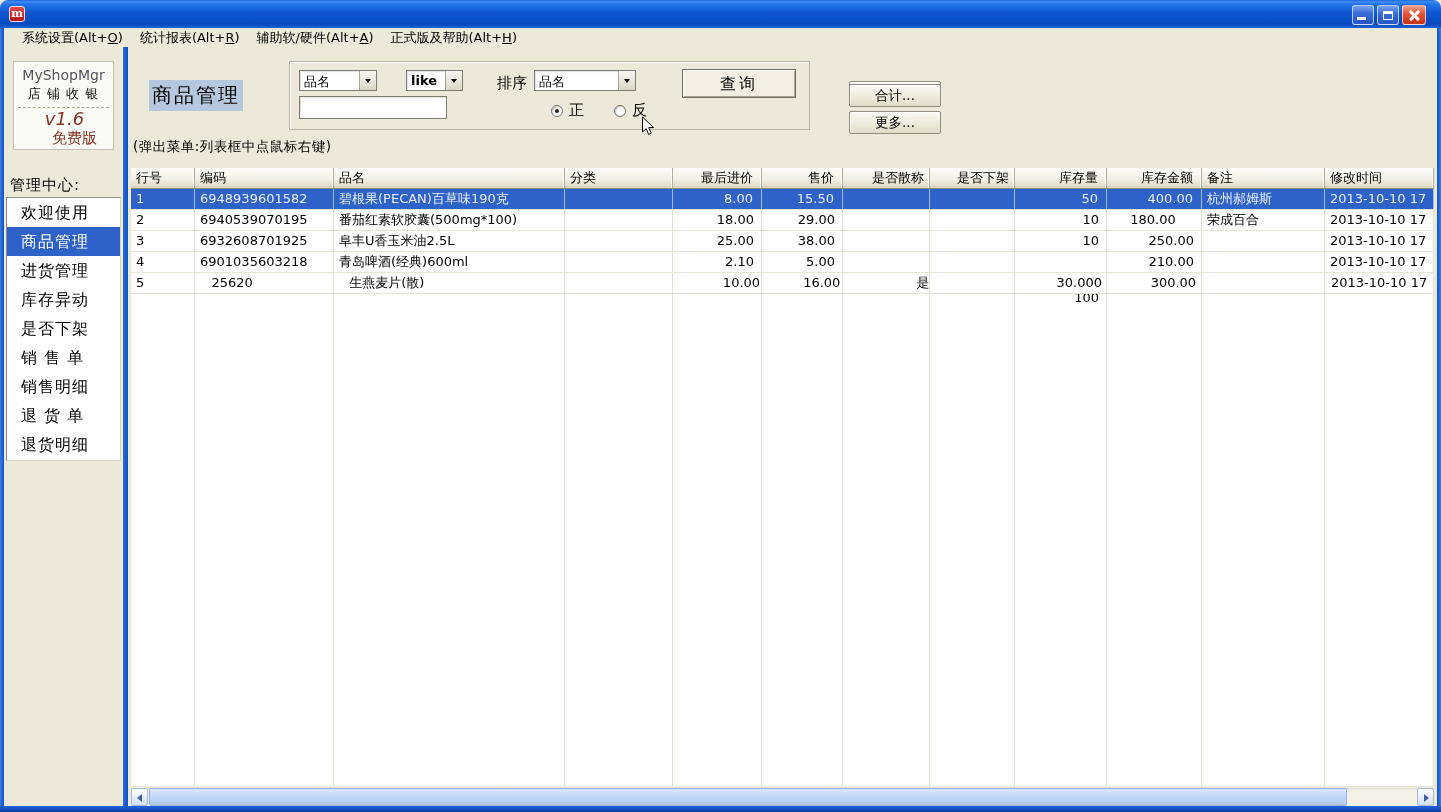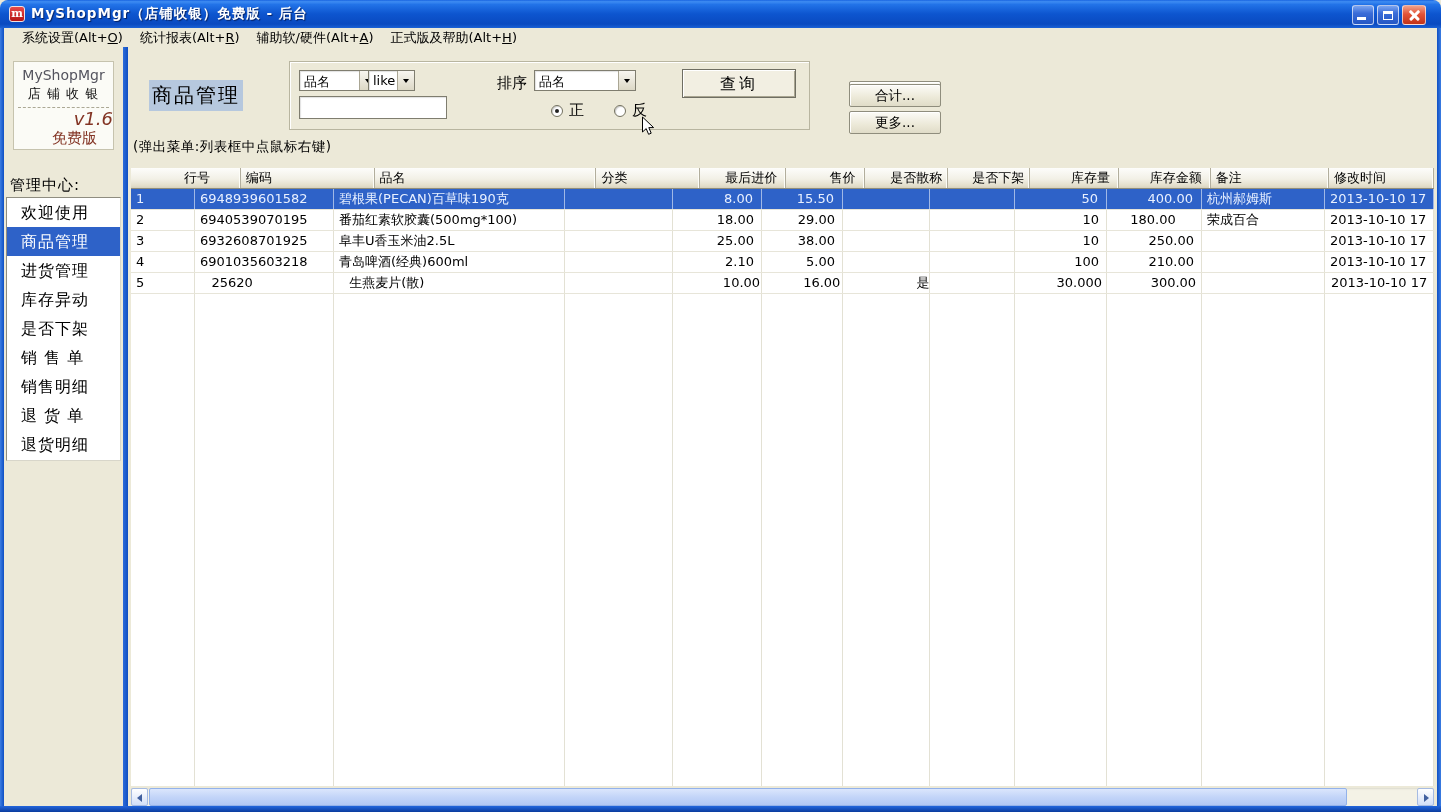--- a/index.html
+++ b/index.html
@@ -44,42 +44,42 @@
   }
   .menu-item{padding:0 8px;margin-right:1px;white-space:nowrap;cursor:default;}
   
   .logo-box{
     position:absolute;left:13px;top:61px;width:101px;height:89px;
     background:#FBFBF6;border:1px solid #c6c3ae;padding-top:5px;text-align:center;
   }
   .logo-l1{font-size:14px;color:#54545e;}
   .logo-l2{font-size:13px;color:#111;margin-top:2px;letter-spacing:1px;}
   .logo-sep{border-top:1px dashed #aba894;margin:4px 4px 1px 4px;}
-  .logo-ver{font-size:18px;font-style:italic;color:#833424;text-align:right;padding-left:2px;line-height:20px;}
+  .logo-ver{font-size:18px;font-style:italic;color:#833424;text-align:center;padding-left:2px;line-height:20px;}
   .logo-ed{font-size:15px;color:#833424;text-align:right;padding-right:16px;}
   .section-label{position:absolute;left:10px;top:176px;font-size:15px;letter-spacing:1px;}
   .nav-list{
     position:absolute;left:6px;top:197px;width:115px;height:264px;background:#fff;
     border:1px solid #8f8d80;border-right-color:#d8d6ca;border-bottom-color:#d8d6ca;
   }
   .nav-item{height:29px;line-height:29px;padding-left:14px;font-size:16px;letter-spacing:1px;white-space:nowrap;cursor:default;}
   .nav-item.selected{background:#2E62C8;color:#fff;}
   
   .page-title{
     position:absolute;left:149px;top:80px;font-size:20px;letter-spacing:2px;
     background:#B6C8DE;padding:2px 3px;color:#000;
   }
   .search-group{position:absolute;left:289px;top:61px;width:521px;height:69px;border:1px solid #b8b5a0;box-shadow:inset 1px 1px 0 #fff;}
   .combo{position:absolute;height:21px;background:#fff;border:1px solid #7f7d6f;box-shadow:inset 1px 1px 1px rgba(0,0,0,.12);}
   .combo .ctxt{position:absolute;left:4px;top:2px;font-size:13px;white-space:nowrap;}
   .combo .cbtn{position:absolute;right:0;top:0;width:17px;height:100%;
     background:linear-gradient(180deg,#f8f6f0,#dcd8c6);border-left:1px solid #aaa694;}
   .combo .arr{position:absolute;right:5px;top:8px;width:0;height:0;border-left:3.5px solid transparent;border-right:3.5px solid transparent;border-top:4px solid #000;}
   .c-field{left:299px;top:70px;width:78px;}
-  .c-op{left:368px;top:70px;width:47px;}
+  .c-op{left:406px;top:70px;width:57px;font-weight:bold;}
   .c-sort{left:534px;top:70px;width:102px;}
   .search-input{position:absolute;left:299px;top:96px;width:148px;height:23px;background:#fff;border:1px solid #7f7d6f;box-shadow:inset 1px 1px 1px rgba(0,0,0,.12);font-size:13px;padding:2px 4px;font-family:inherit;}
   .sort-label{position:absolute;left:497px;top:74px;font-size:15px;}
   .radio-row{position:absolute;left:551px;top:101px;display:flex;align-items:center;font-size:15px;}
   .radio{width:12px;height:12px;border-radius:50%;border:1px solid #73715f;background:#fff;position:relative;margin-right:6px;box-shadow:inset 1px 1px 1px rgba(0,0,0,.2);}
   .radio.on::after{content:"";position:absolute;left:3px;top:3px;width:4px;height:4px;border-radius:50%;background:#222;}
   .radio-gap{width:30px;}
   .btn-classic{
     background:#F2EFE2;border:1px solid #6f6e62;
     box-shadow:inset 1px 1px 0 #fff,inset -1px -1px 0 #a9a591;
@@ -119,21 +119,20 @@
   
   .cursor{position:absolute;left:641px;top:116px;pointer-events:none;}
 </style>
 </head>
 <body>
 
 <div class="window">
 
   <div class="titlebar">
     <div class="app-icon">m</div>
-    <div class="title-text">MyShopMgr（店铺收银）免费版 - 后台</div>
     <div class="winbtn btn-min">
         <span class="g-min"></span>
       </div>
     <div class="winbtn btn-max">
         <span class="g-max"></span>
       </div>
     <div class="winbtn btn-close">
         <span class="g-x1"></span>
         <span class="g-x2"></span>
       </div>
@@ -204,21 +203,21 @@
   <div class="btn-classic query-btn">查询</div>
 
   <div class="side-btn b-export">导出...</div>
   <div class="side-btn b-total">合计...</div>
   <div class="side-btn b-more">更多...</div>
 
   <div class="hint">(弹出菜单:列表框中点鼠标右键)</div>
 
   <div class="grid">
     <div class="thead">
-        <div class="hcell al" style="width: 64px; margin-left: 48px;">行号</div>
+        <div class="hcell al" style="width: 64px;">行号</div>
         <div class="hcell al" style="width: 139px;">编码</div>
         <div class="hcell al" style="width: 231px;">品名</div>
         <div class="hcell al" style="width: 108px;">分类</div>
         <div class="hcell ar" style="width: 89px;">最后进价</div>
         <div class="hcell ar" style="width: 81px;">售价</div>
         <div class="hcell ac" style="width: 87px;">是否散称</div>
         <div class="hcell ac" style="width: 85px;">是否下架</div>
         <div class="hcell ar" style="width: 92px;">库存量</div>
         <div class="hcell ar" style="width: 95px;">库存金额</div>
         <div class="hcell al" style="width: 123px;">备注</div>
@@ -283,21 +282,21 @@
         </div>
         <div class="trow">
           <div class="tcell al" style="width: 64px;">4</div>
           <div class="tcell al" style="width: 139px;">6901035603218</div>
           <div class="tcell al" style="width: 231px;">青岛啤酒(经典)600ml</div>
           <div class="tcell al" style="width: 108px;"></div>
           <div class="tcell ar" style="width: 89px;">2.10</div>
           <div class="tcell ar" style="width: 81px;">5.00</div>
           <div class="tcell ac" style="width: 87px;"></div>
           <div class="tcell ac" style="width: 85px;"></div>
-          <div class="tcell ar" style="width: 92px;">100</div>
+          <div class="tcell ar" style="width: 92px; margin-top: 36px;">100</div>
           <div class="tcell ar" style="width: 95px;">210.00</div>
           <div class="tcell al" style="width: 123px;"></div>
           <div class="tcell al" style="width: 109px;">2013-10-10 17</div>
         </div>
         <div class="trow">
           <div class="tcell al" style="width: 64px;">5</div>
           <div class="tcell al" style="width: 139px; margin-left: 12px;">25620</div>
           <div class="tcell al" style="width: 231px;">生燕麦片(散)</div>
           <div class="tcell al" style="width: 108px;"></div>
           <div class="tcell ar" style="width: 89px;">10.00</div>

